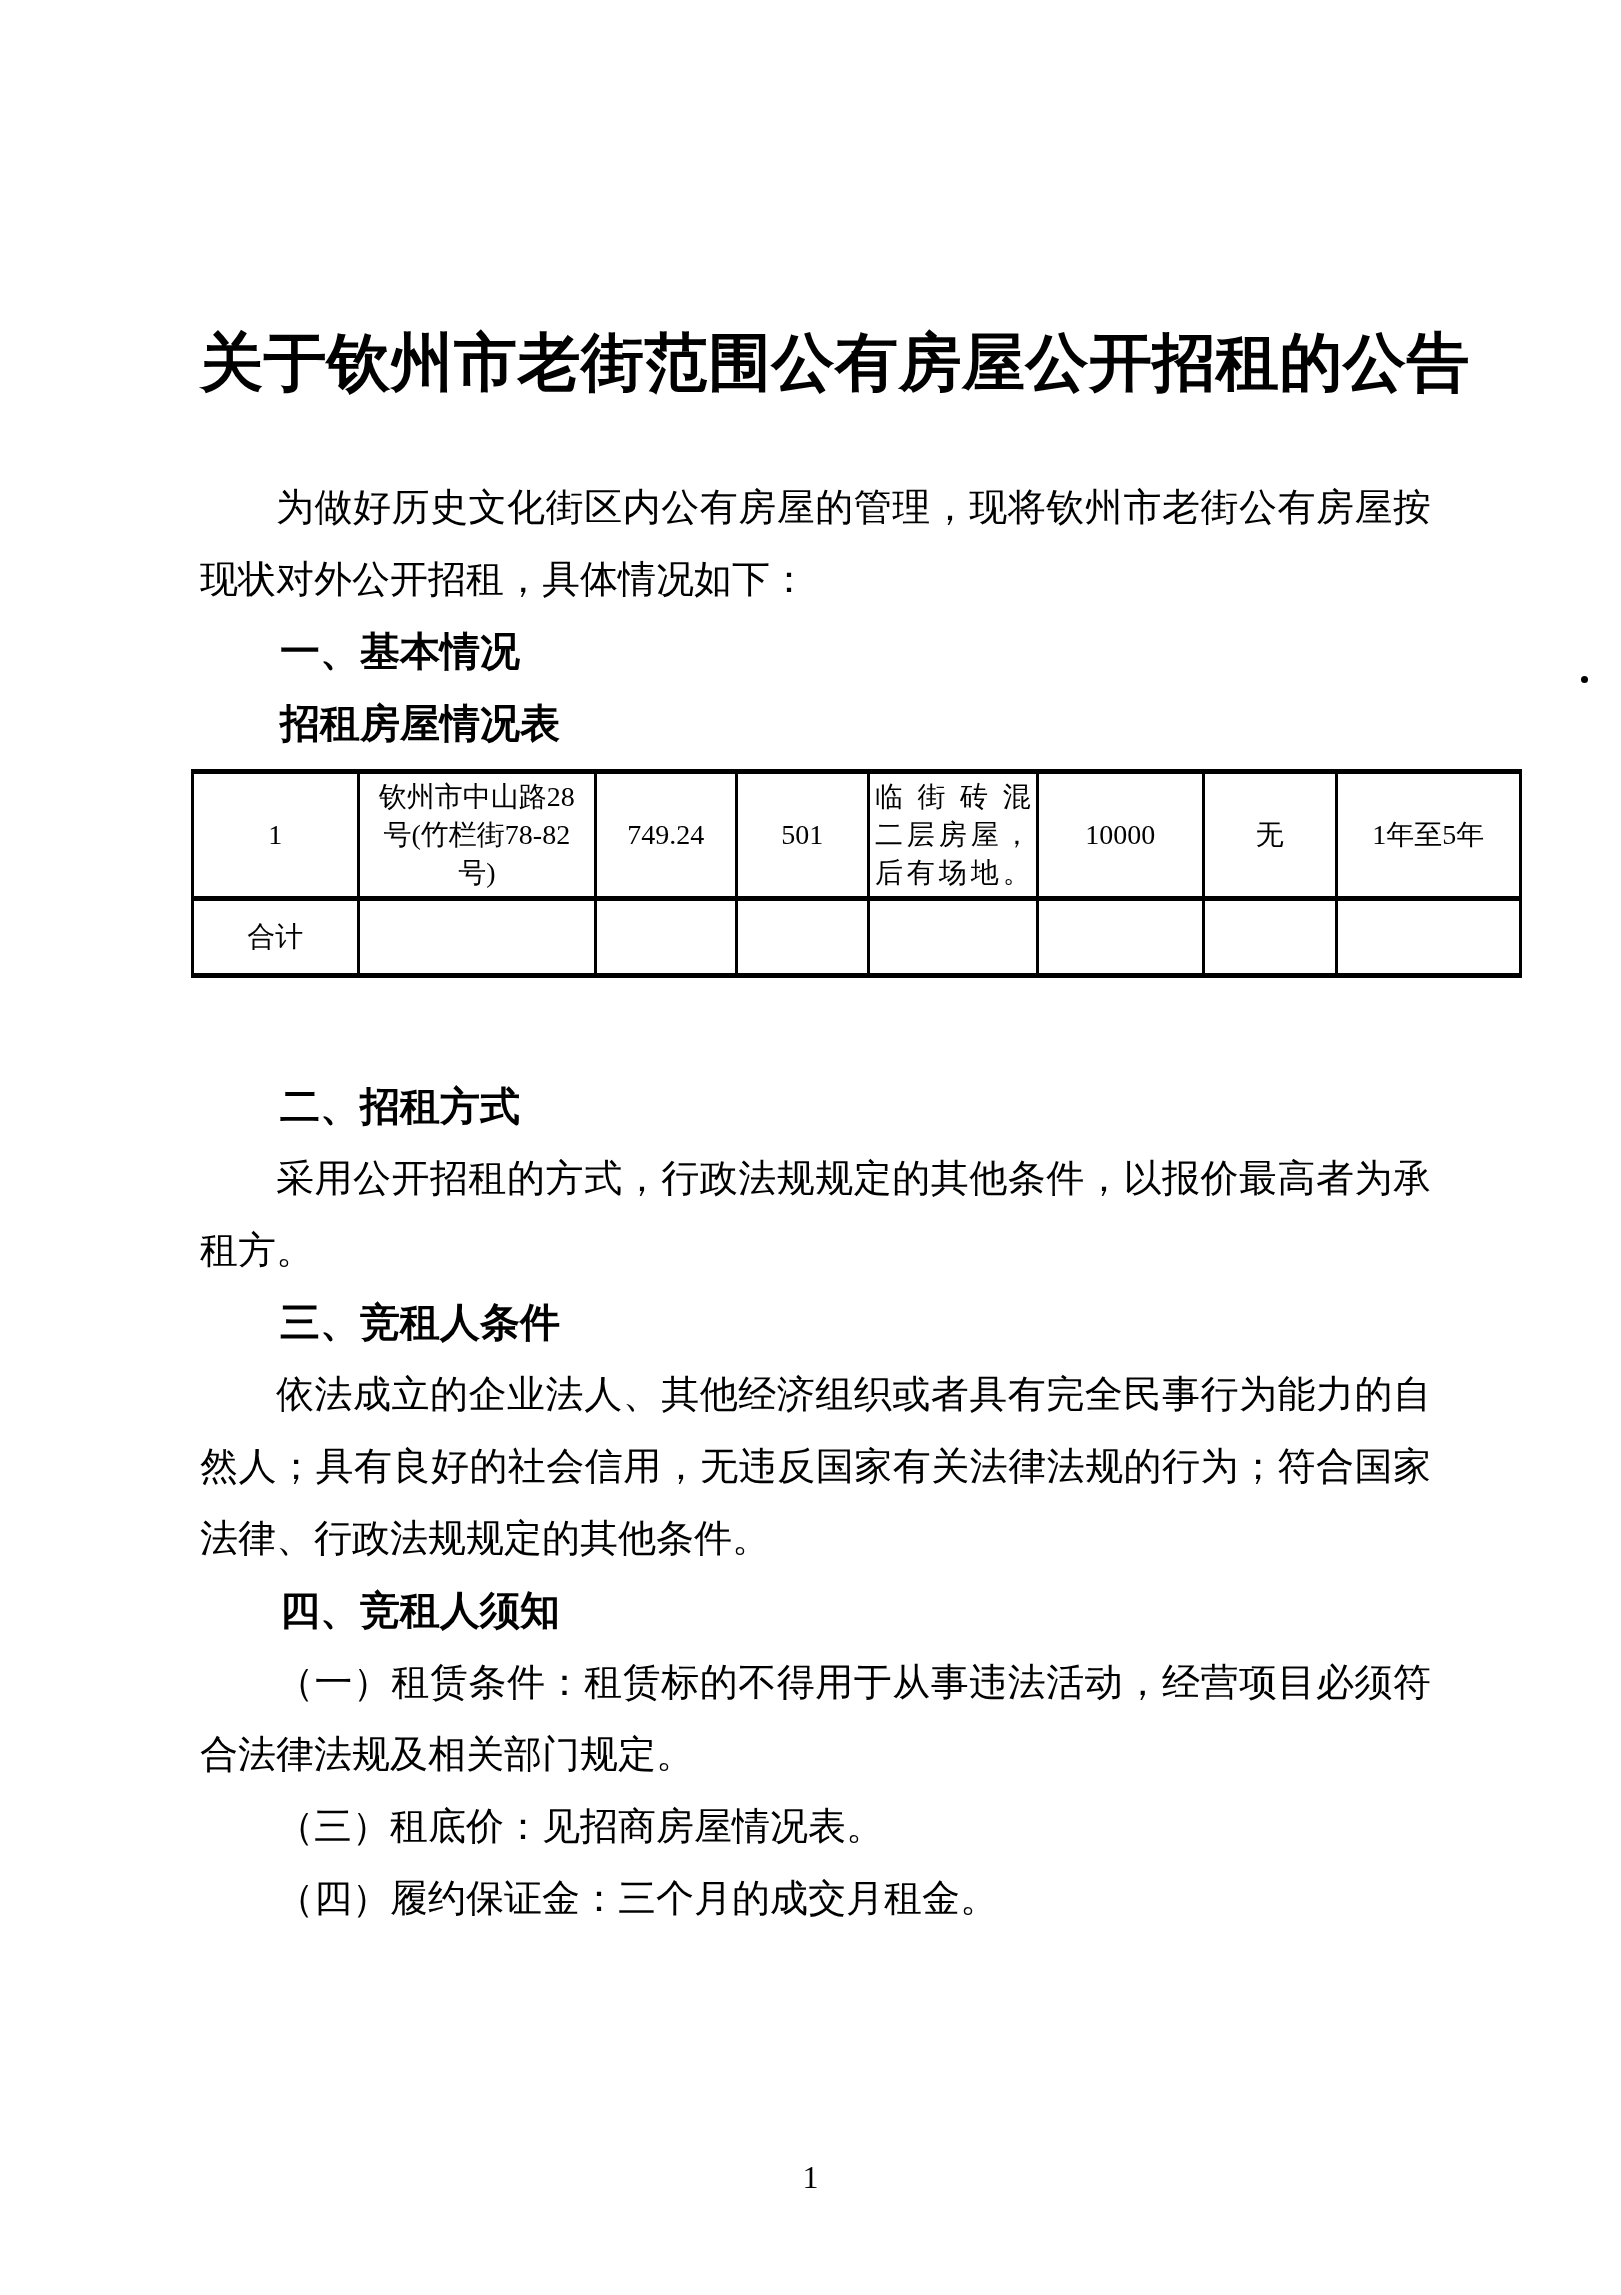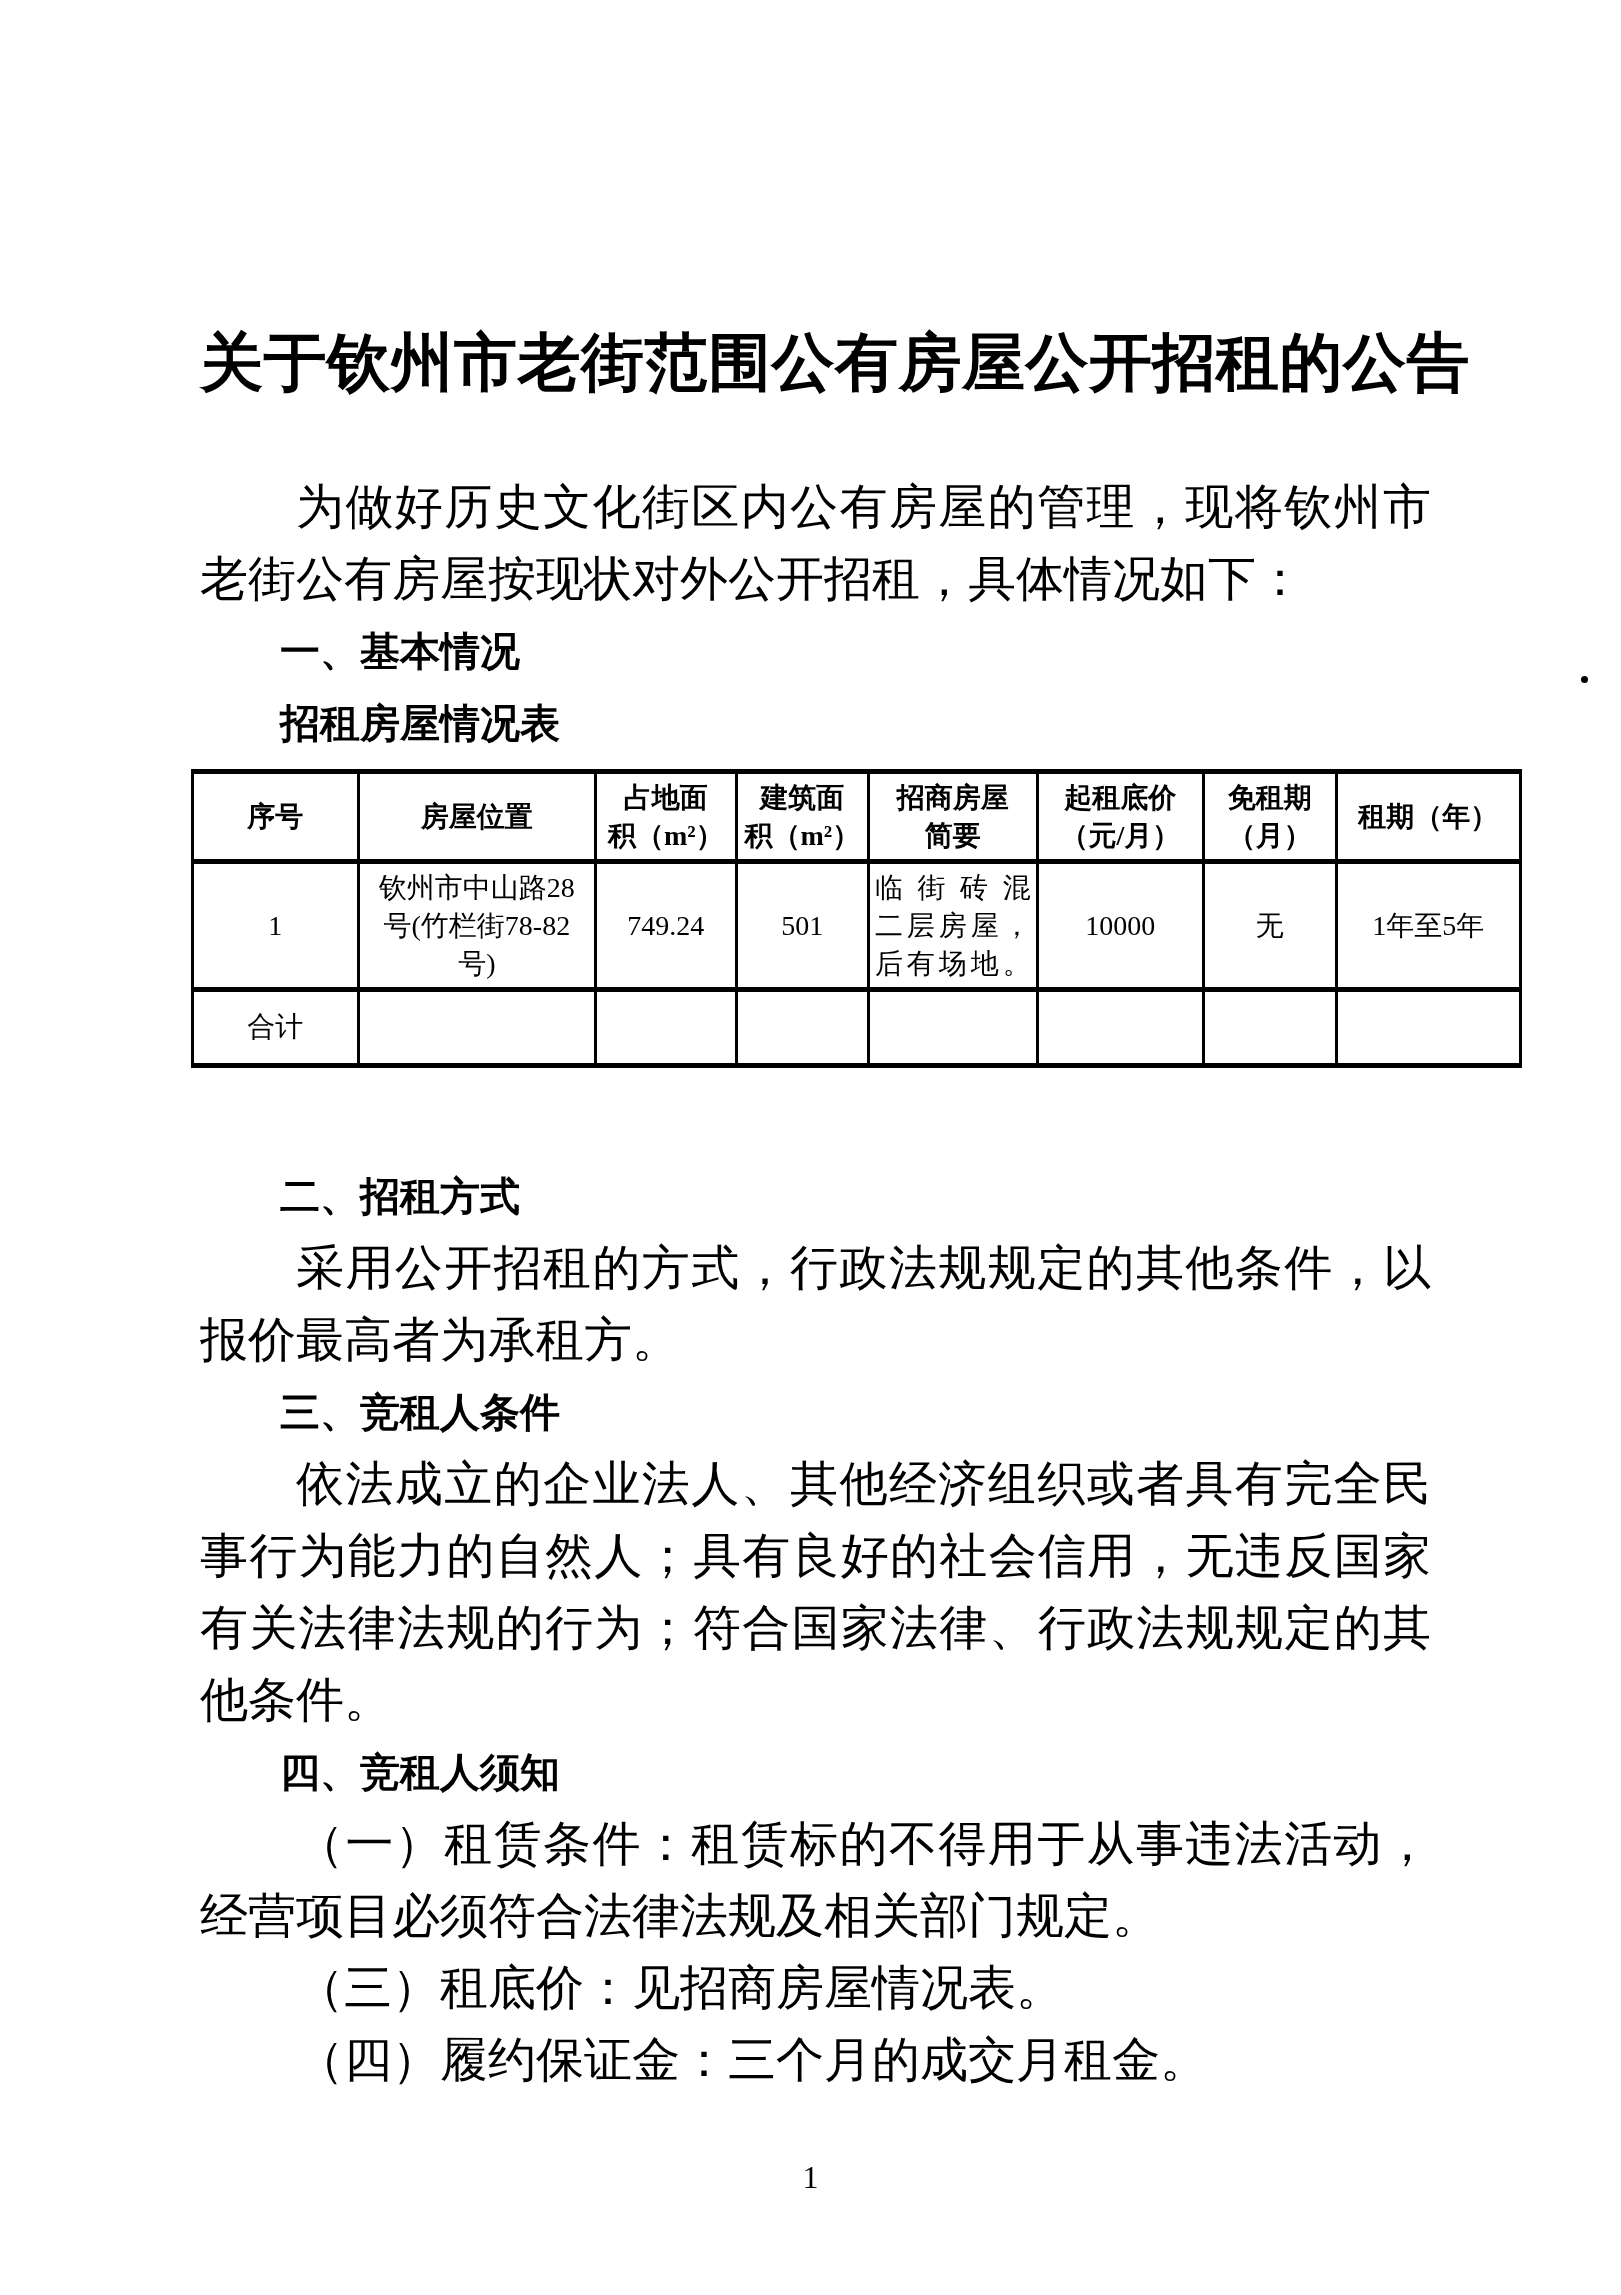--- a/index.html
+++ b/index.html
@@ -28,21 +28,21 @@
     font-family: "Liberation Sans", "DejaVu Sans", sans-serif;
     font-weight: bold;
     font-size: 63px;
     line-height: 92px;
     text-align: center;
     letter-spacing: 0.5px;
     white-space: nowrap;
   }
   .para {
     margin: 0;
-    font-size: 48px;
+    font-size: 38px;
     line-height: 72px;
     letter-spacing: 0;
     text-align: justify;
   }
   .first-para { margin-top: 63px; }
   .indent { text-indent: 2em; }
   .heading {
     margin: 0;
     font-family: "Liberation Sans", "DejaVu Sans", sans-serif;
     font-weight: bold;
@@ -125,35 +125,20 @@
         <col style="width:166px">
         <col style="width:237px">
         <col style="width:141px">
         <col style="width:132px">
         <col style="width:169px">
         <col style="width:166px">
         <col style="width:133px">
         <col style="width:184px">
       </colgroup>
       <tbody>
-          <tr>
-        <th>序号</th>
-        <th>房屋位置</th>
-        <th>占地面
-积（m²）</th>
-        <th>建筑面
-积（m²）</th>
-        <th>招商房屋
-简要</th>
-        <th>起租底价
-（元/月）</th>
-        <th>免租期
-（月）</th>
-        <th>租期（年）</th>
-      </tr>
       <tr class="row-data">
         <td>1</td>
         <td>钦州市中山路28
 号(竹栏街78-82
 号)</td>
         <td>749.24</td>
         <td>501</td>
         <td class="cell-brief">临街砖混
 二层房屋，
 后有场地。</td>

